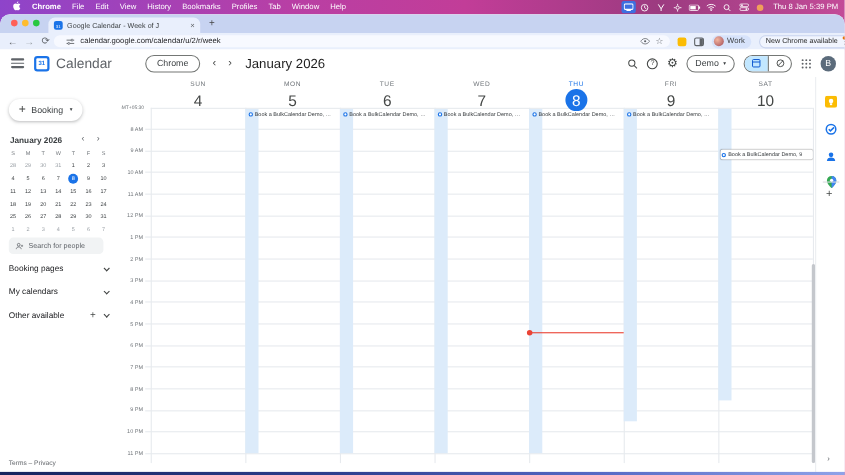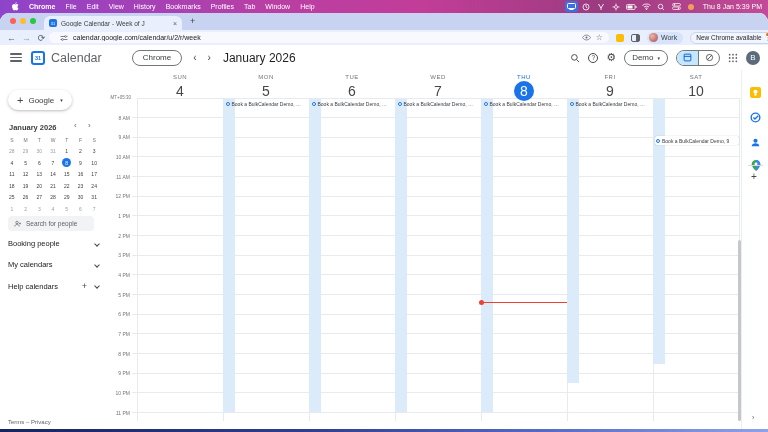--- a/index.html
+++ b/index.html
@@ -327,21 +327,21 @@
               <circle cx="15" cy="15" r="1.6"></circle>
             </g>
           </svg>
       </span>
       <span id="avatar">B</span>
     </div>
 
     <div id="app-sidebar">
       <div id="create-btn">
         <span class="plus">+</span>
-        <span>Google</span>
+        <span>Booking</span>
         <span class="caret">▾</span>
       </div>
       <span id="minical-title">January 2026</span>
       <span id="minical-prev">‹</span>
       <span id="minical-next">›</span>
       <div id="minical">
           <div class="c dow">S</div>
           <div class="c dow">M</div>
           <div class="c dow">T</div>
           <div class="c dow">W</div>
@@ -396,31 +396,31 @@
       <div id="search-people">
         <svg width="8" height="8" viewBox="0 0 16 16">
             <circle cx="6" cy="5" r="2.5" fill="none" stroke="#5f6368" stroke-width="1.4"></circle>
             <path d="M1.5 13c0-2.5 2-4 4.5-4s4.5 1.5 4.5 4" fill="none" stroke="#5f6368" stroke-width="1.4"></path>
             <path d="M12 5v4M10 7h4" stroke="#5f6368" stroke-width="1.2"></path>
           </svg>
         <span>Search for people</span>
       </div>
       <div id="sidebar-sections">
           <div class="side-section" style="top: 169px;">
-            <div>Booking people</div>
+            <div>Booking pages</div>
             <div class="grow"></div>
             <div class="chev"></div>
           </div>
           <div class="side-section" style="top: 190px;">
             <div>My calendars</div>
             <div class="grow"></div>
             <div class="chev"></div>
           </div>
           <div class="side-section" style="top: 211px;">
-            <div>Help calendars</div>
+            <div>Other available</div>
             <div class="grow"></div>
             <div class="add">+</div>
             <div class="chev"></div>
           </div>
         </div>
       <div id="sidebar-footer">Terms – Privacy</div>
     </div>
 
     <div id="main">
         <div id="tz-label">GMT+05:30</div>

